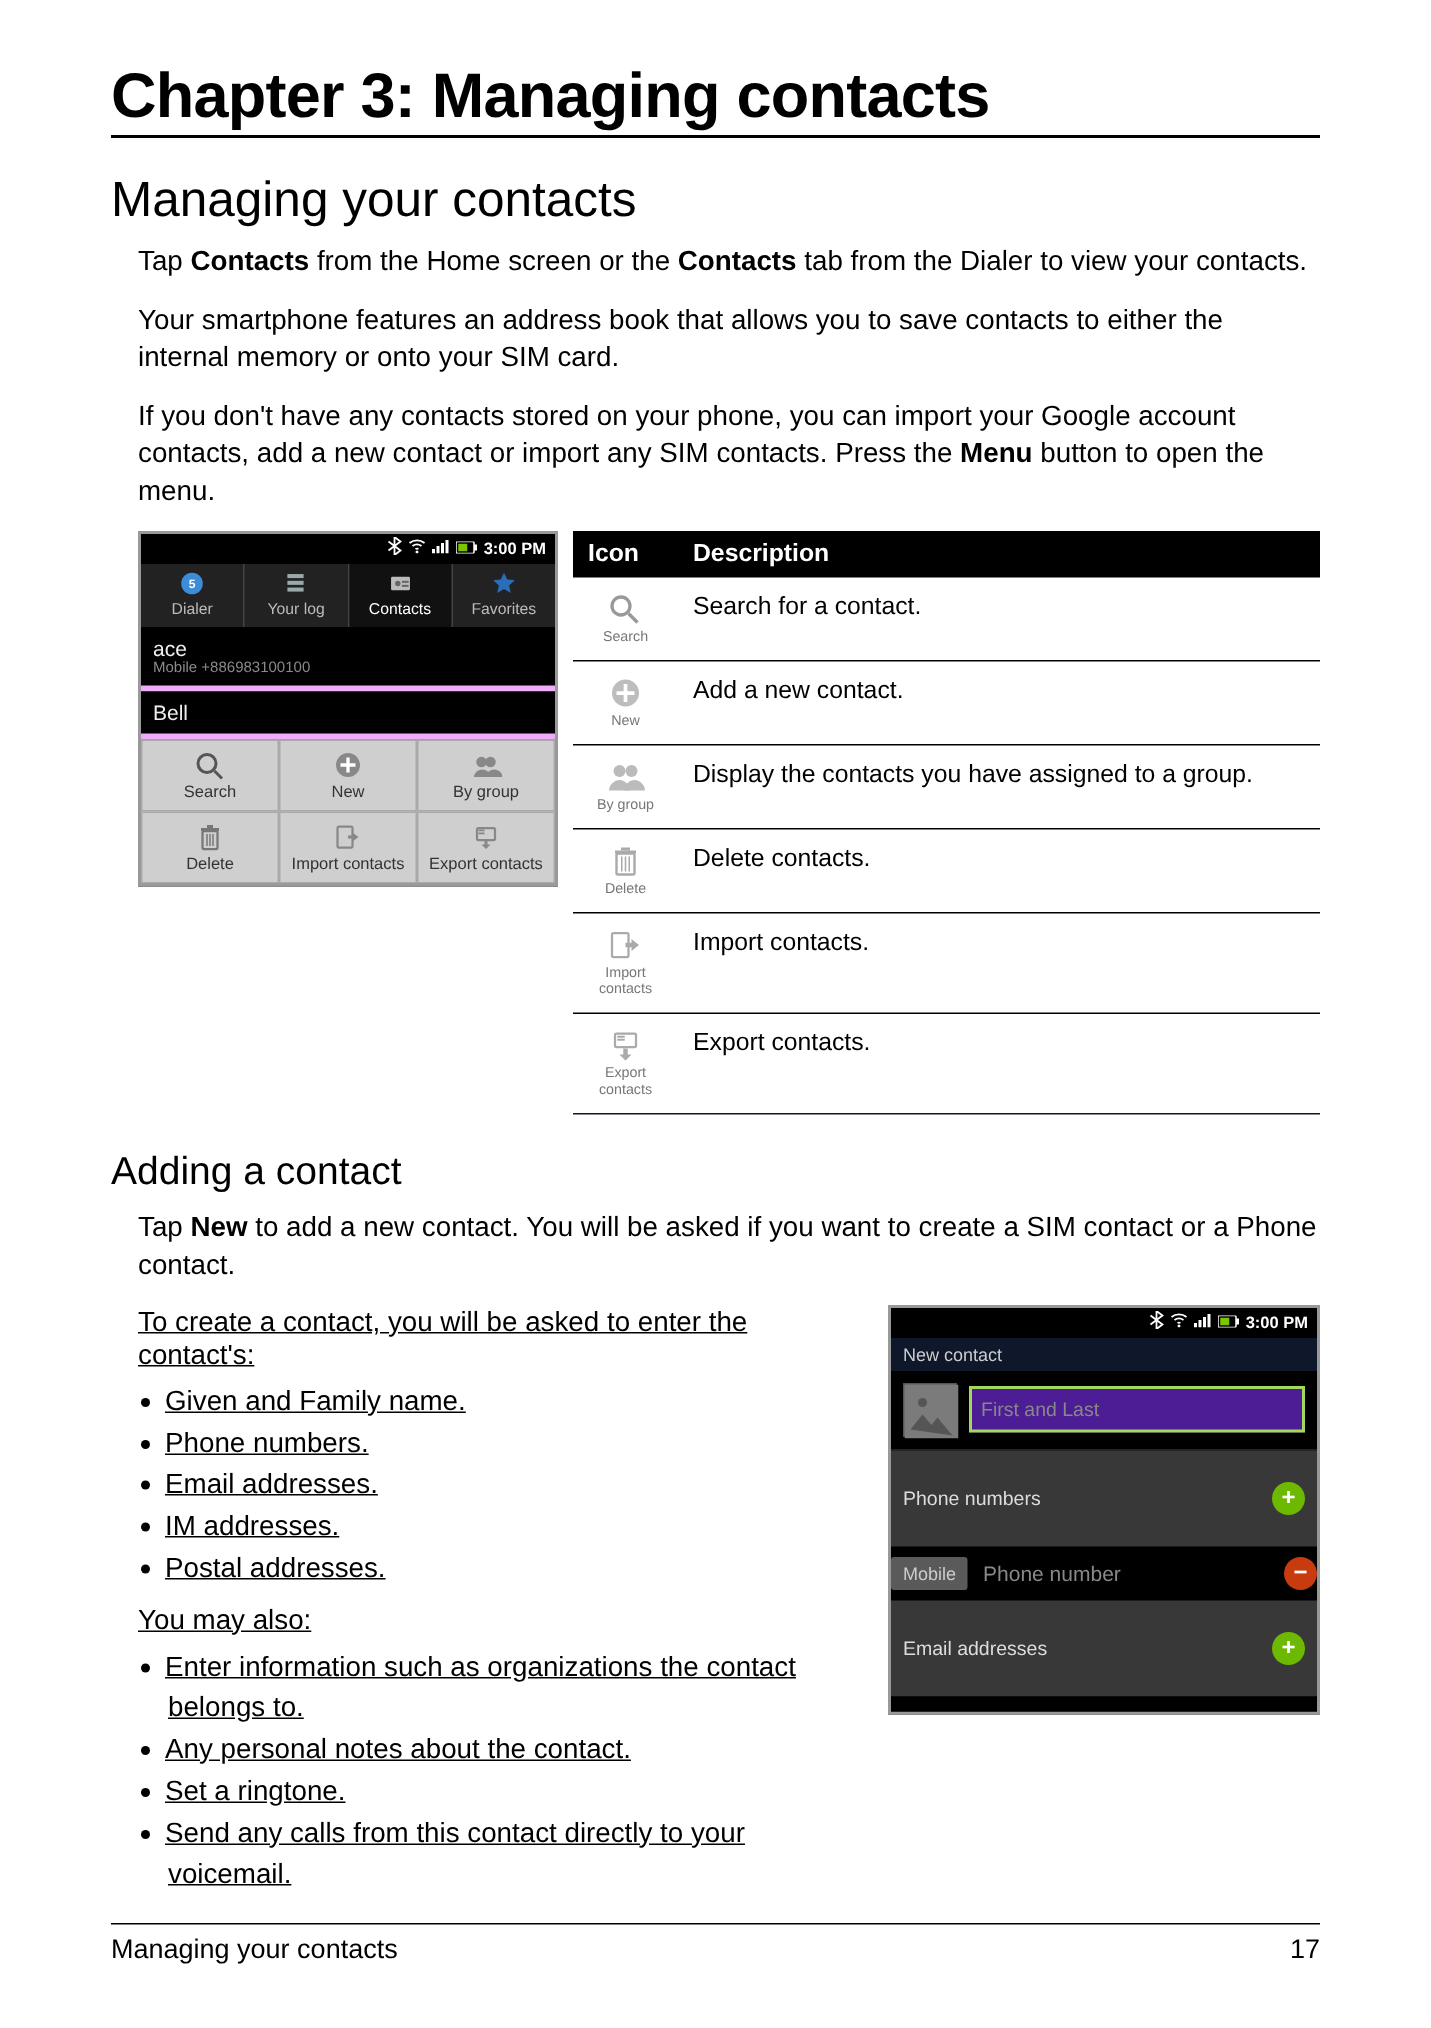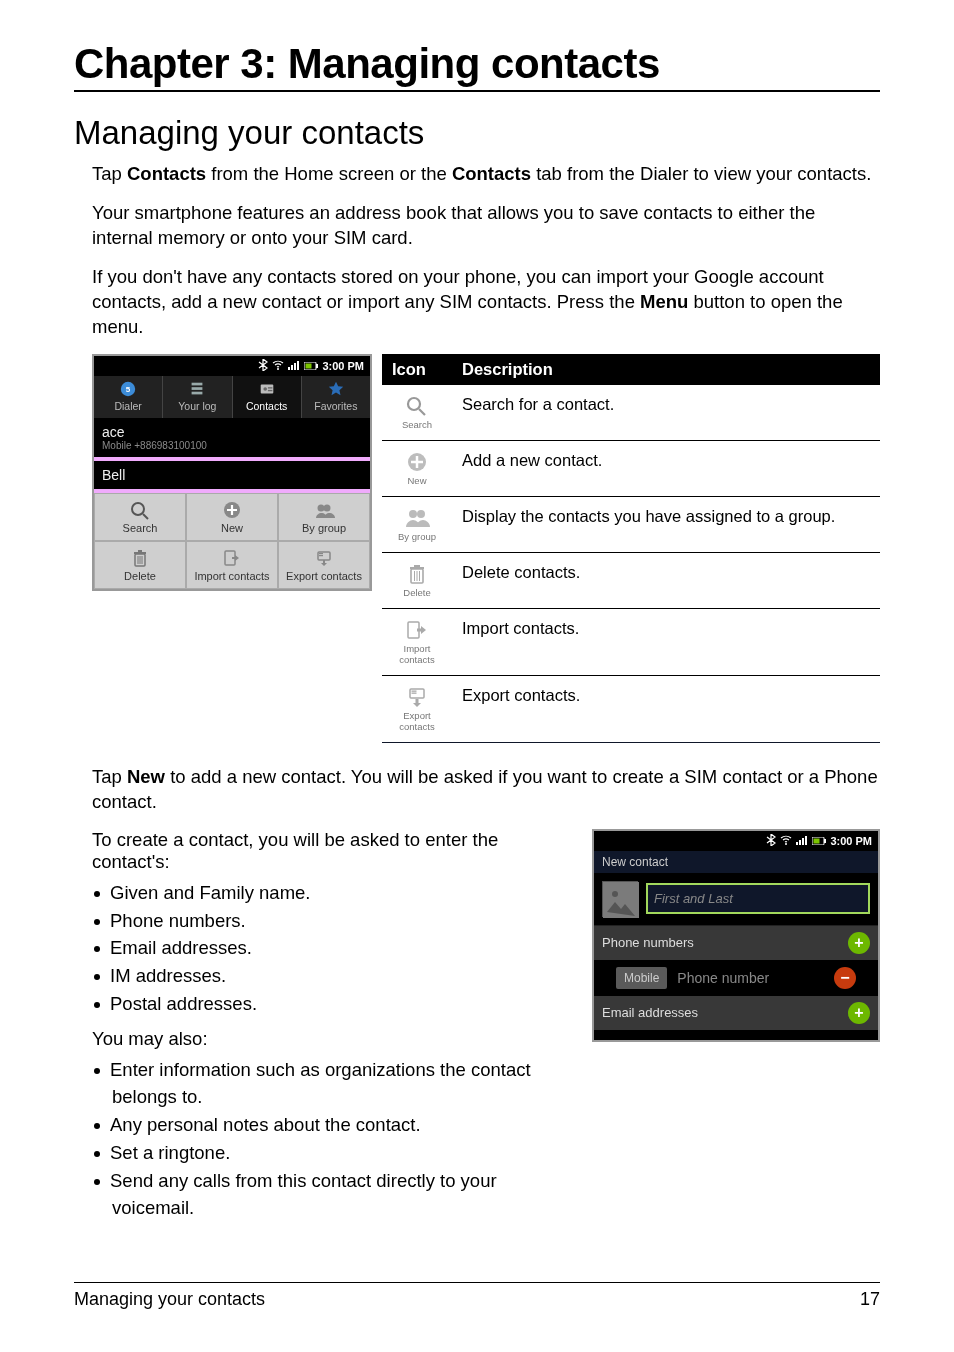--- a/index.html
+++ b/index.html
@@ -155,20 +155,21 @@
   }
 
   .two-col {
     display: flex;
     gap: 18px;
     align-items: flex-start;
     padding-left: 18px;
   }
   .two-col-left {
     flex: 1;
+    text-decoration: underline;
   }
   ul.bullets {
     margin: 4px 0 10px 20px;
     padding: 0;
     font-size: 18.5px;
     line-height: 1.5;
   }
   ul.bullets li { margin: 0; text-indent: -2px; }
   .plain {
     font-size: 18.5px;
@@ -197,49 +198,48 @@
     border-bottom: 1px solid #222;
   }
   .nc-photo {
     width: 36px; height: 36px;
     background: #787878;
     border: 1px solid #555;
     position: relative;
   }
   .nc-input {
     flex: 1;
-    background: #0f172a;
+    background: #4c1d95;
     border: 2px solid #a2d85c;
     color: #888;
     padding: 6px 6px;
     font-size: 13px;
-    font-style: italic;
   }
   .nc-header {
     background: #383838;
     color: #ddd;
-    padding: 6px 8px;
+    padding: 21px 8px;
     font-size: 13px;
     display: flex;
     justify-content: space-between;
     align-items: center;
   }
   .nc-btn {
     width: 22px; height: 22px;
     border-radius: 11px;
     display: flex; align-items: center; justify-content: center;
     font-size: 16px; font-weight: 700;
     color: #fff;
   }
   .plusbtn { background: #6db800; }
   .minusbtn { background: #c73b0e; }
   .nc-phone-row {
     display: flex;
     align-items: center;
-    padding: 6px 22px;
+    padding: 6px 0;
     gap: 6px;
   }
   .nc-chip {
     background: #5a5a5a;
     color: #ccc;
     padding: 4px 8px;
     font-size: 12px;
     border-radius: 2px;
   }
   .nc-field {
@@ -490,20 +490,21 @@
                 </svg>
             <span>Export contacts</span>
           </td>
           <td>Export contacts.</td>
         </tr>
       </tbody>
         </table>
     </div>
   </div>
 
+  <h3 class="subsection-title">Adding a contact</h3>
 
   <p class="body-text">
     <span>Tap </span><b>New</b><span> to add a new contact. You will be asked if you want to create a SIM contact or a Phone contact.</span>
   </p>
 
   <div class="two-col">
     <div class="two-col-left">
       <p class="plain">To create a contact, you will be asked to enter the contact's:</p>
       <ul class="bullets">
         <li>Given and Family name.</li>

